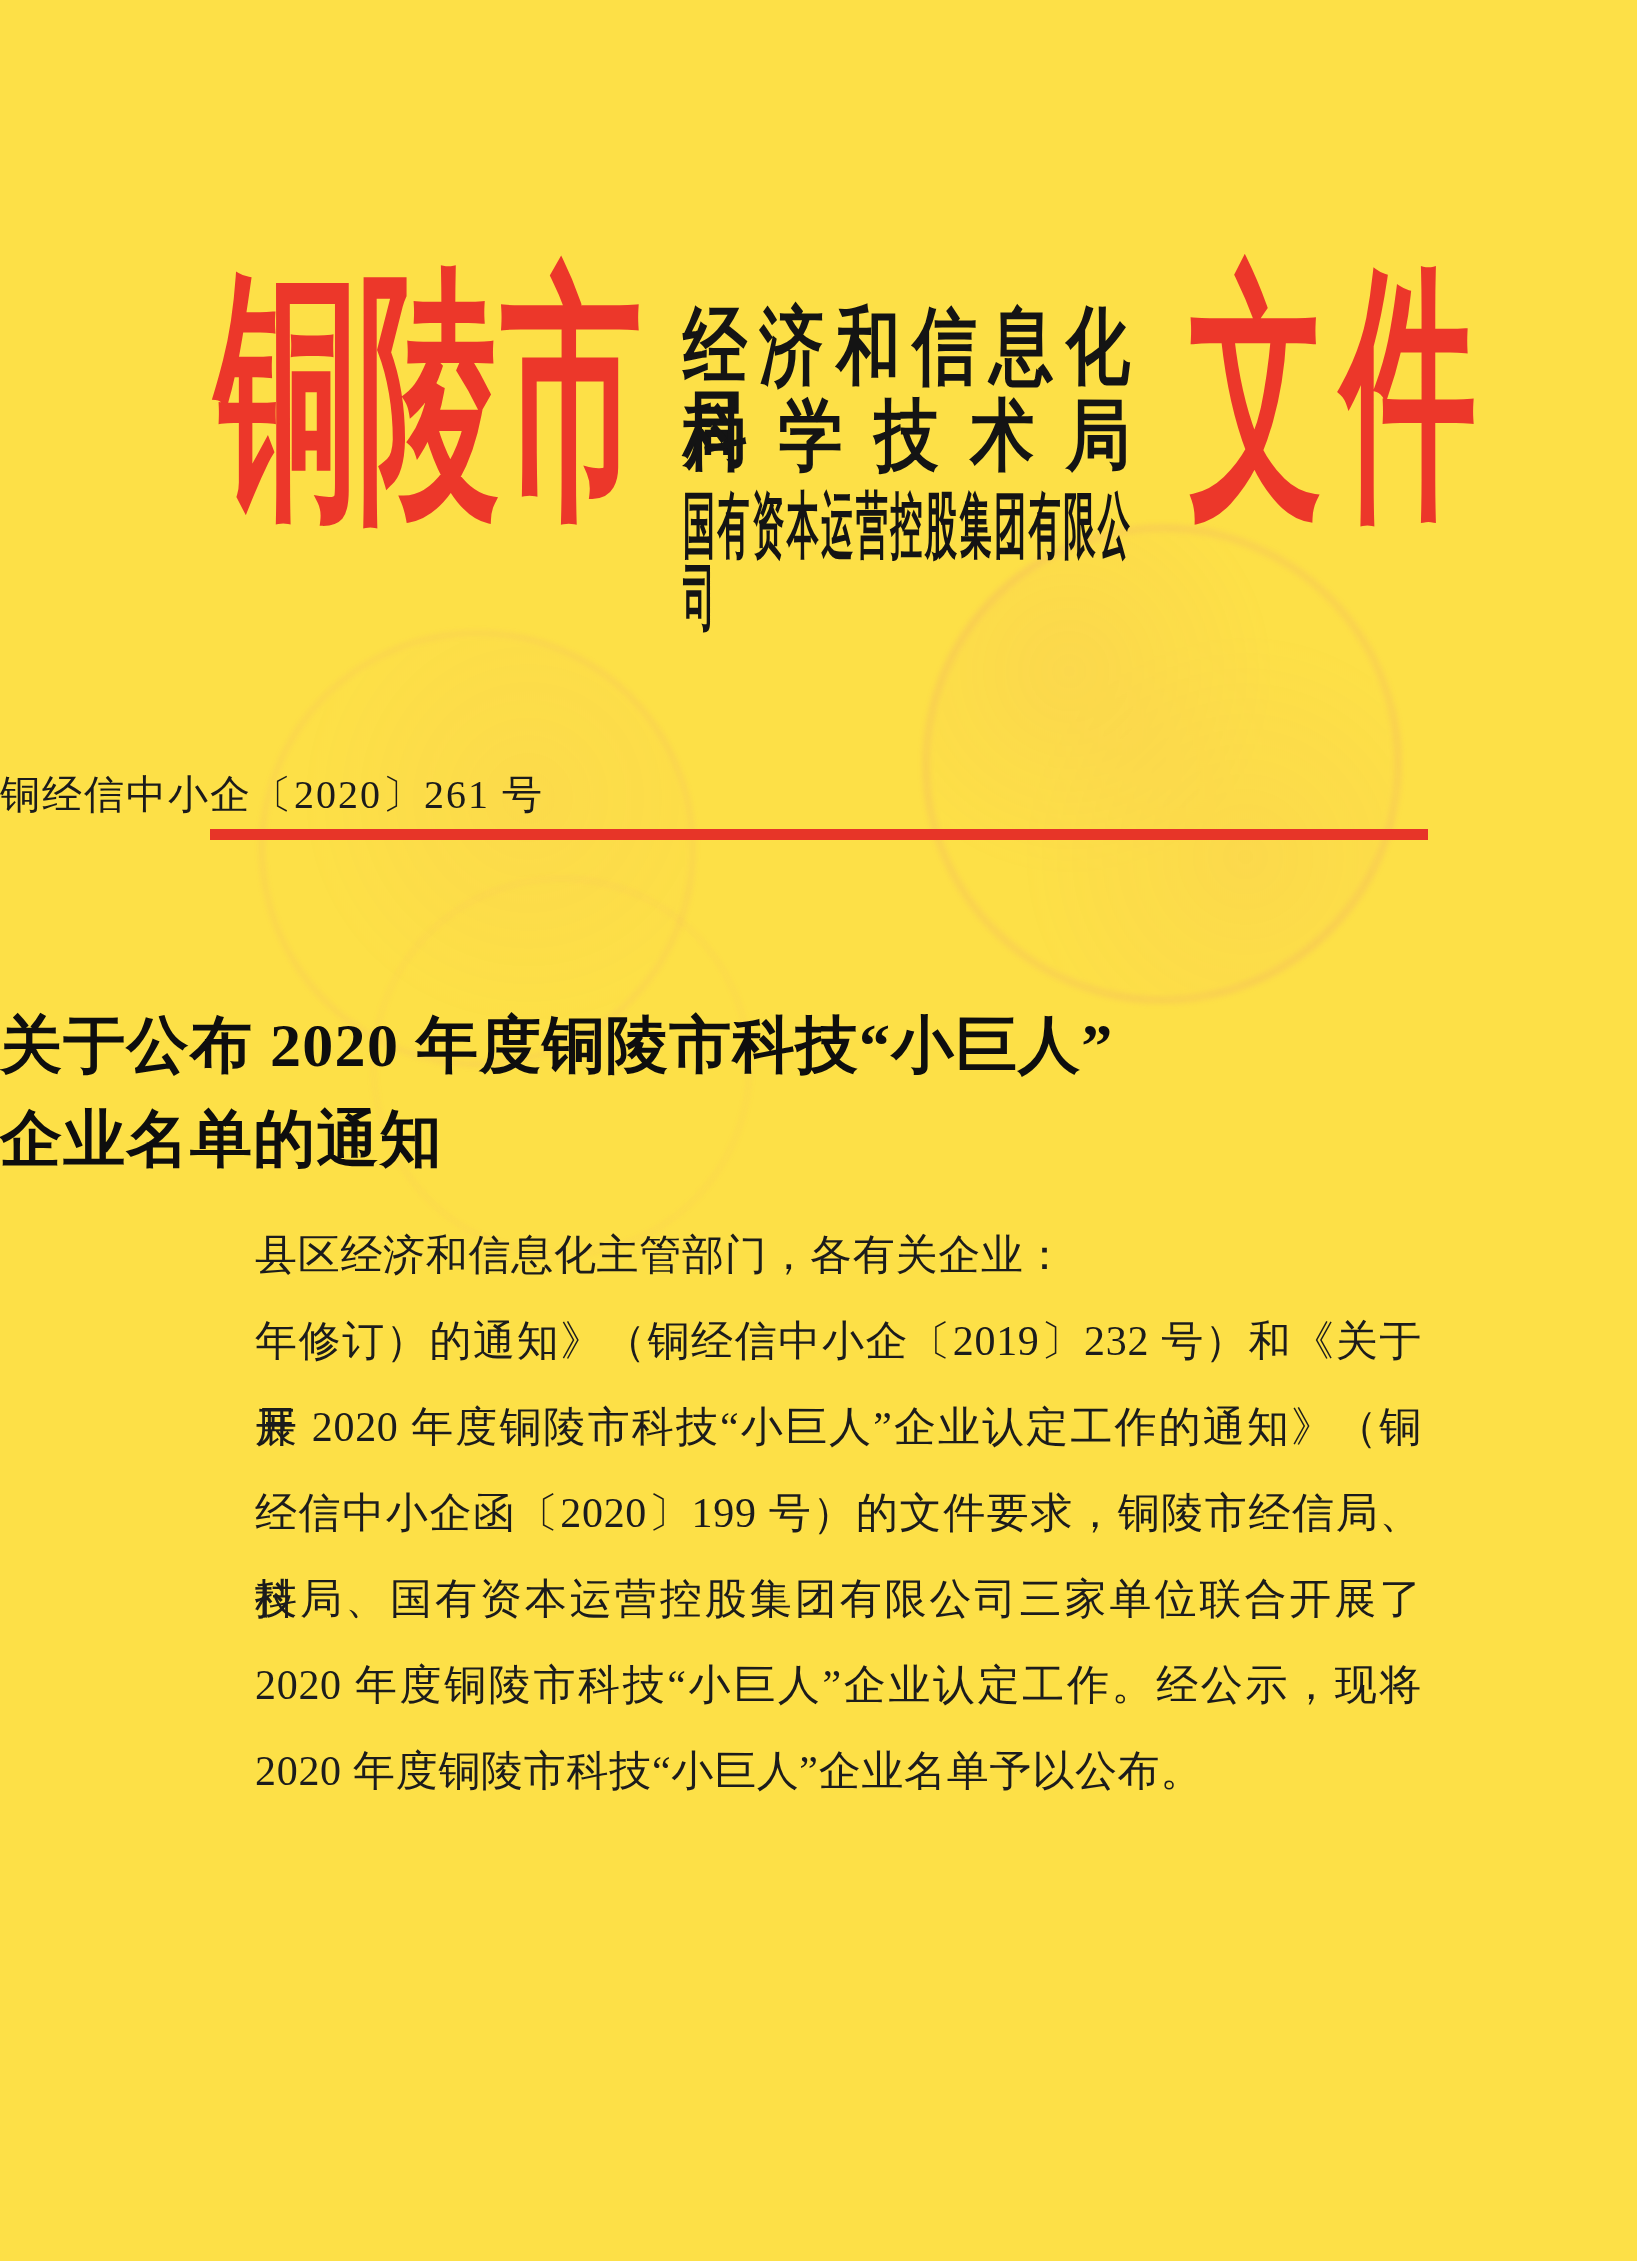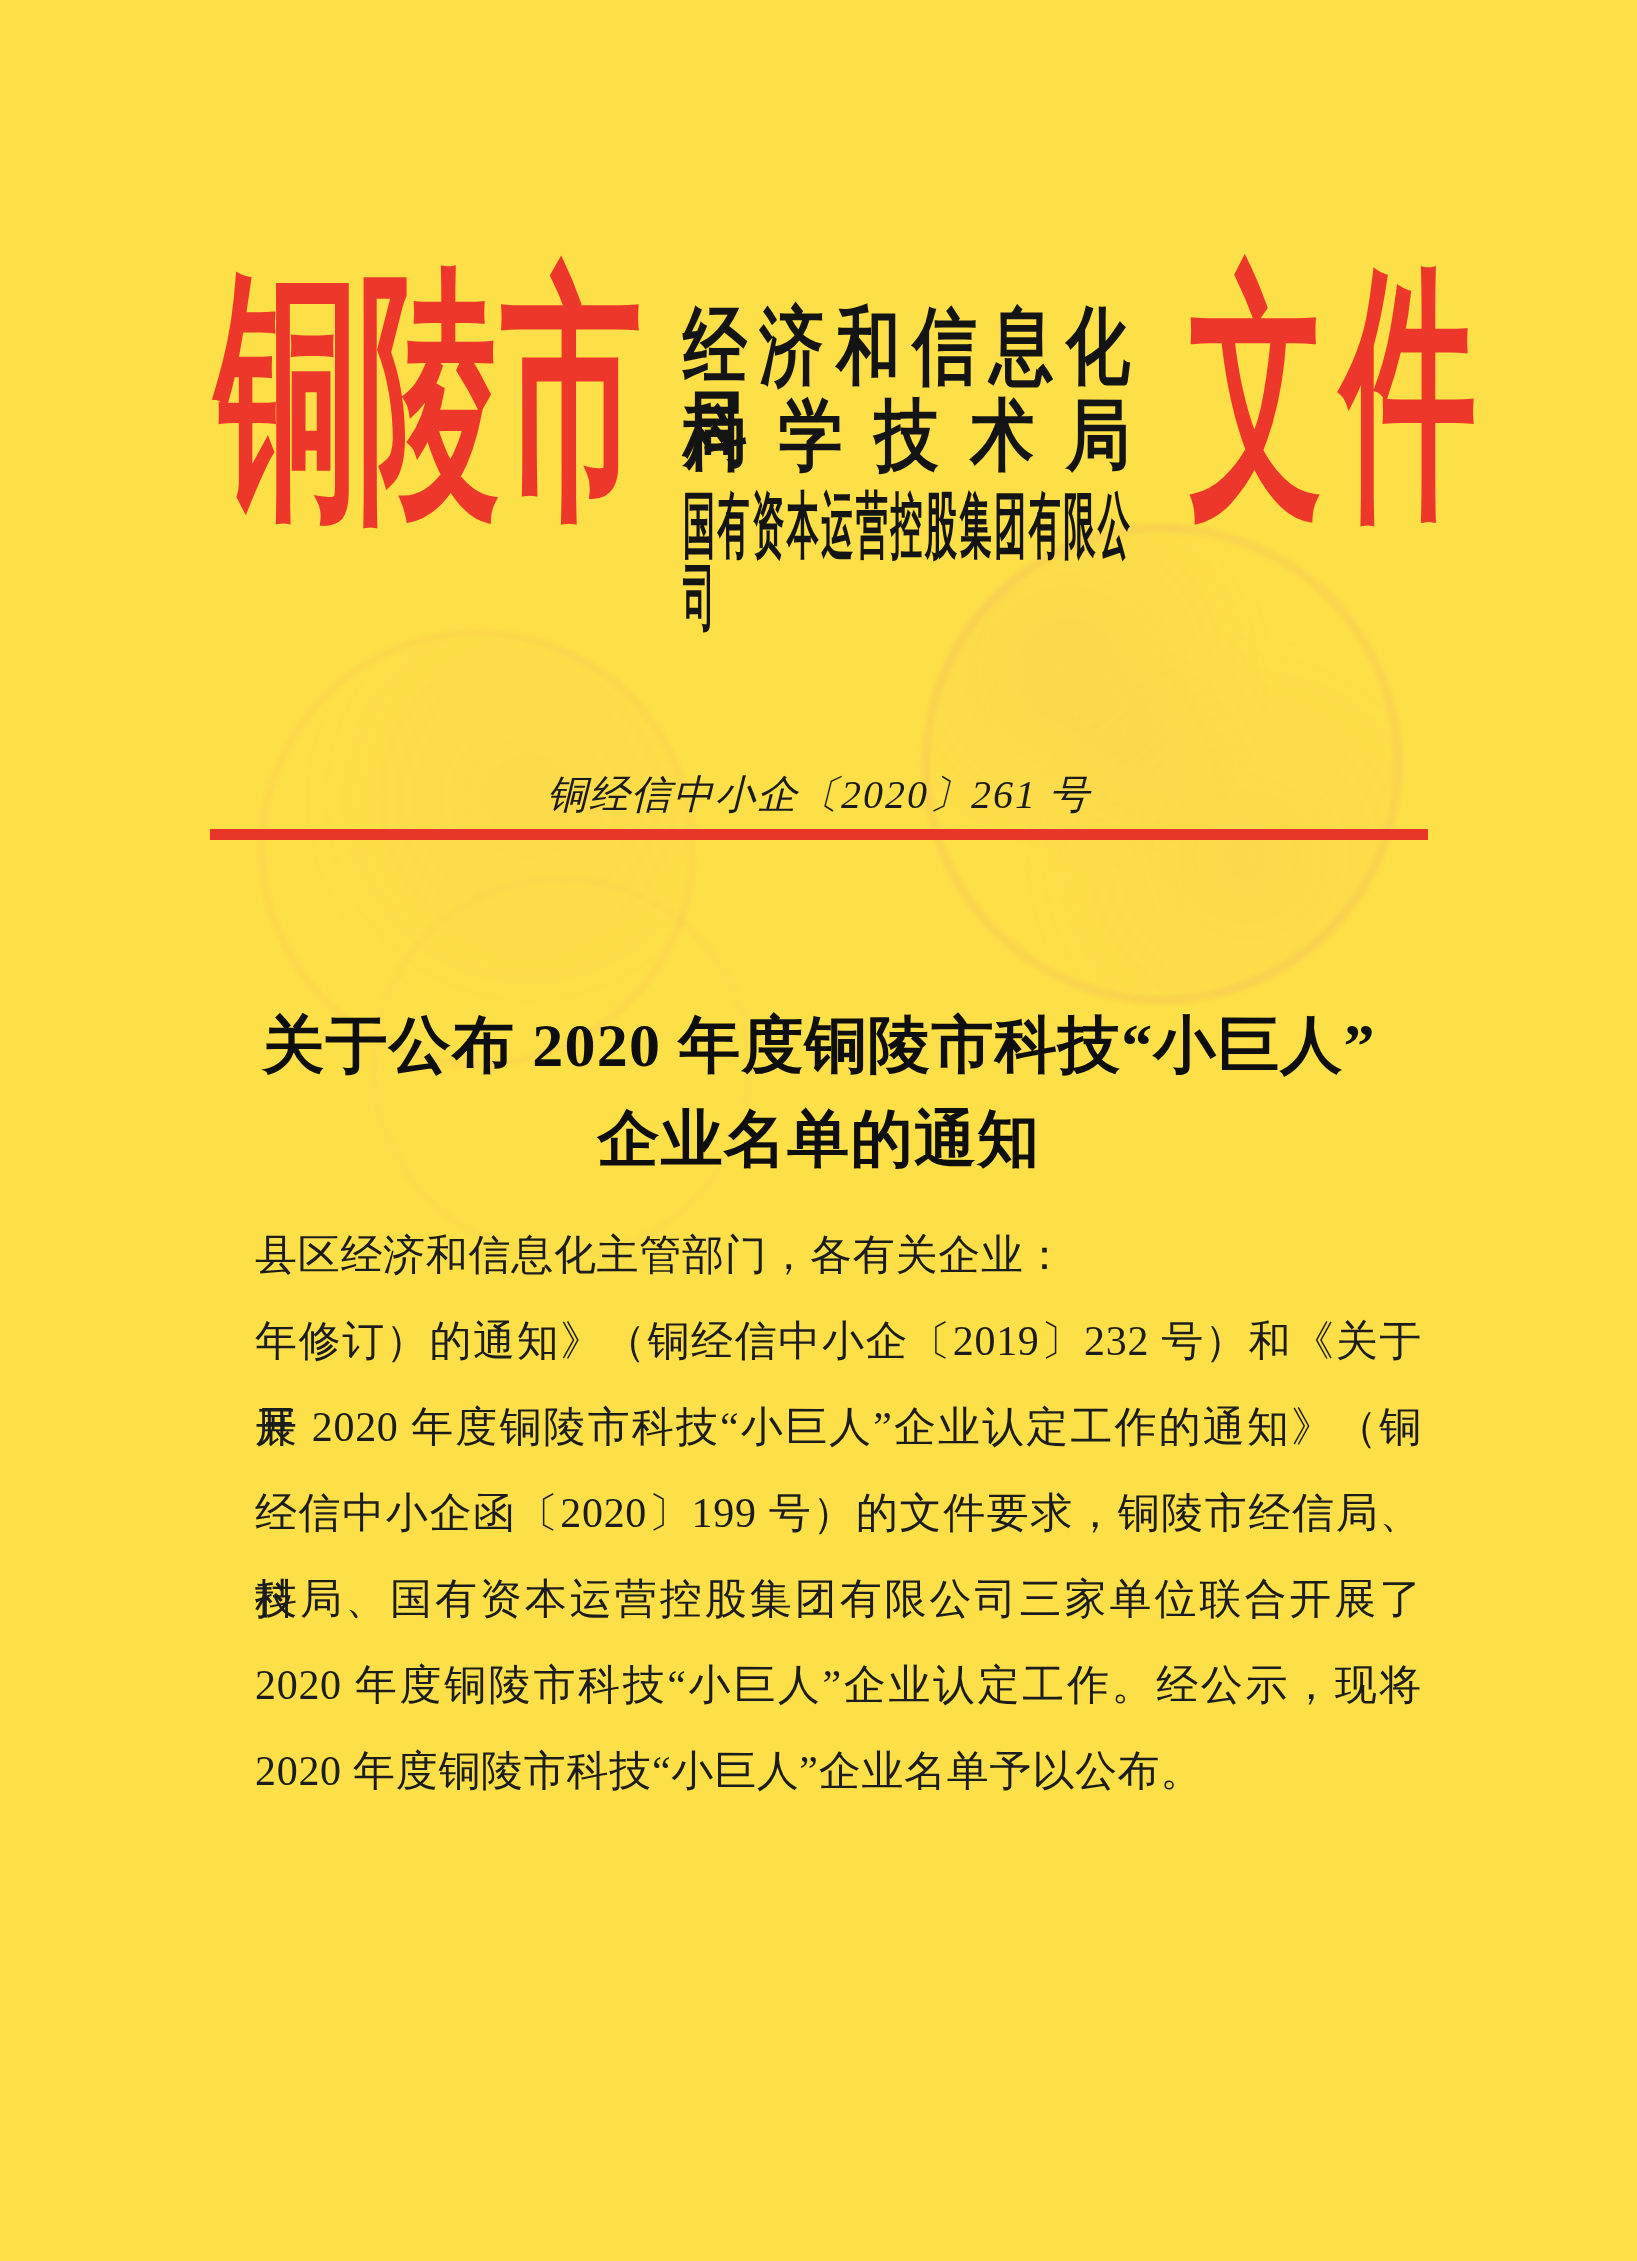--- a/index.html
+++ b/index.html
@@ -82,40 +82,38 @@
     transform: scaleY(2.0);
     transform-origin: 0 0;
     text-align: justify;
     text-align-last: justify;
   }
 
   
   .refnum {
     position: absolute;
     left: 0; top: 771px; width: 100%;
-    text-align: center;
     font-size: 40px; line-height: 48px;
     letter-spacing: 2px;
     color: #1b1b1b;
-    font-style: italic;
   }
 
   
   .rule {
     position: absolute;
     left: 210px; right: 210px; top: 829px;
     height: 10.6px;
     background: #e73528;
   }
 
   
   .title {
     position: absolute;
     left: 0; top: 998px; width: 100%;
-    text-align: center;
+    text-align: left;
     font-weight: bold;
     color: #0e0e0e;
   }
   .title-line {
     font-size: 62px;
     line-height: 94px;
     letter-spacing: 1.3px;
   }
 
   

